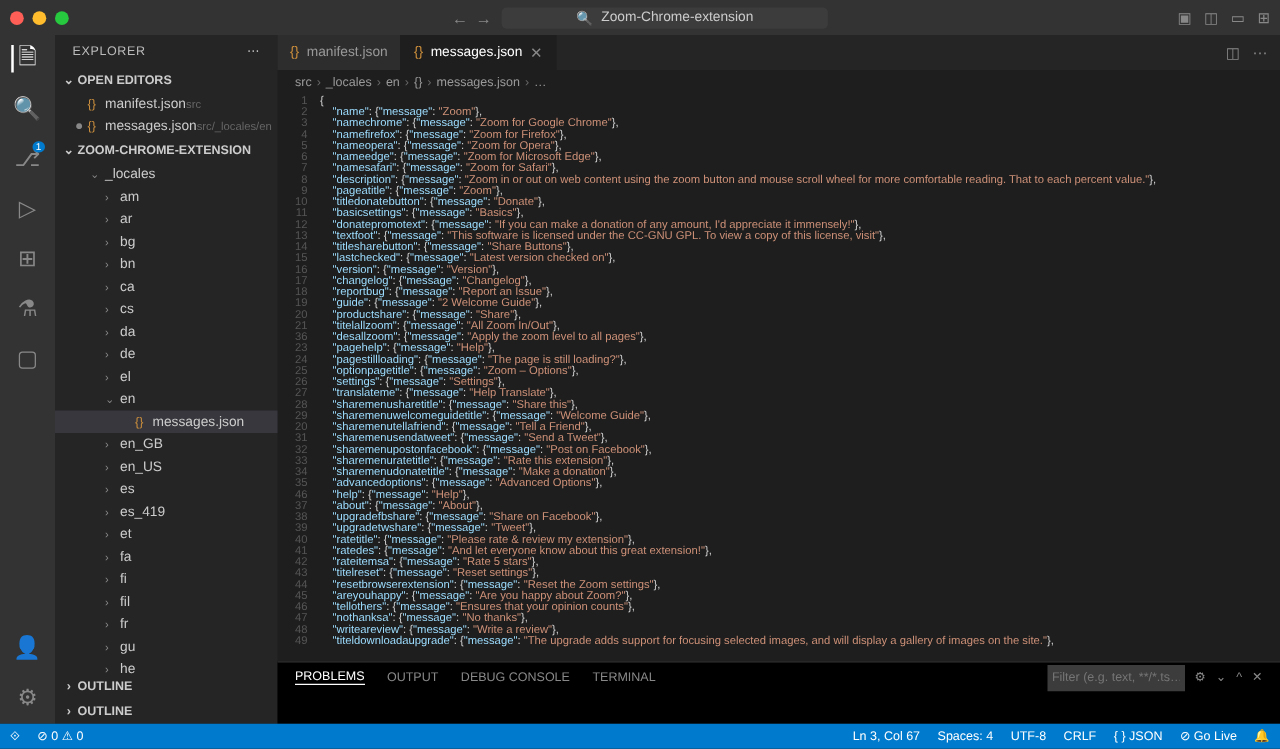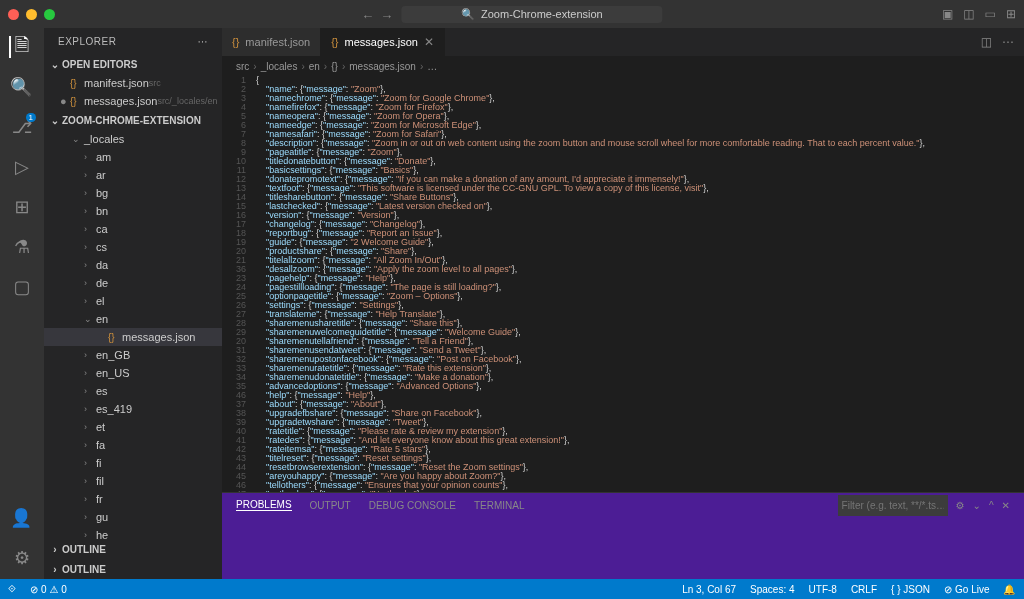--- a/index.html
+++ b/index.html
@@ -38,21 +38,21 @@
 .tab .cls{color:#888;font-size:12px;cursor:pointer;}
 .tabs-actions{margin-left:auto;display:flex;align-items:center;gap:10px;padding:0 10px;color:#888;font-size:12px;}
 .breadcrumb{height:20px;display:flex;align-items:center;padding:0 14px;font-size:10px;color:#999;gap:4px;}
 .breadcrumb .sep{color:#666;}
 .editor{flex:1;display:flex;overflow:hidden;font-family:Menlo,Consolas,monospace;font-size:9px;line-height:9px;}
 .gutter{width:34px;text-align:right;color:#555;padding-right:10px;}
 .gutter div{height:9px;}
 .code{flex:1;white-space:pre;color:#d4d4d4;overflow:hidden;}
 .code div{height:9px;}
 .k{color:#9cdcfe;} .s{color:#ce9178;}
-.panel{height:87px;background:#4c1d95;border-top:1px solid #333;display:flex;flex-direction:column;justify-content:space-between;}
+.panel{height:50px;background:#000000;border-top:1px solid #333;display:flex;flex-direction:column;justify-content:space-between;}
 .panel-tabs{height:24px;display:flex;align-items:center;gap:18px;padding:0 14px;font-size:10px;color:#888;}
 .panel-tabs .pt.active{color:#fff;border-bottom:1px solid #fff;}
 .panel-tabs .pactions{margin-left:auto;display:flex;gap:8px;align-items:center;}
 .filter{background:#3c3c3c;border:none;color:#ccc;font-size:10px;padding:5px 4px;width:110px;}
 .panel-body{flex:1;padding:6px 14px;font-size:10px;color:#ccc;}
 .statusbar{height:20px;background:#007acc;color:#fff;display:flex;align-items:center;font-size:10px;padding:0 8px;gap:14px;}
 .statusbar .right{margin-left:auto;display:flex;gap:14px;}
 .statusbar .item{display:flex;align-items:center;gap:4px;}
 ::-webkit-scrollbar{width:8px;height:8px;}
 ::-webkit-scrollbar-thumb{background:#424242;}

